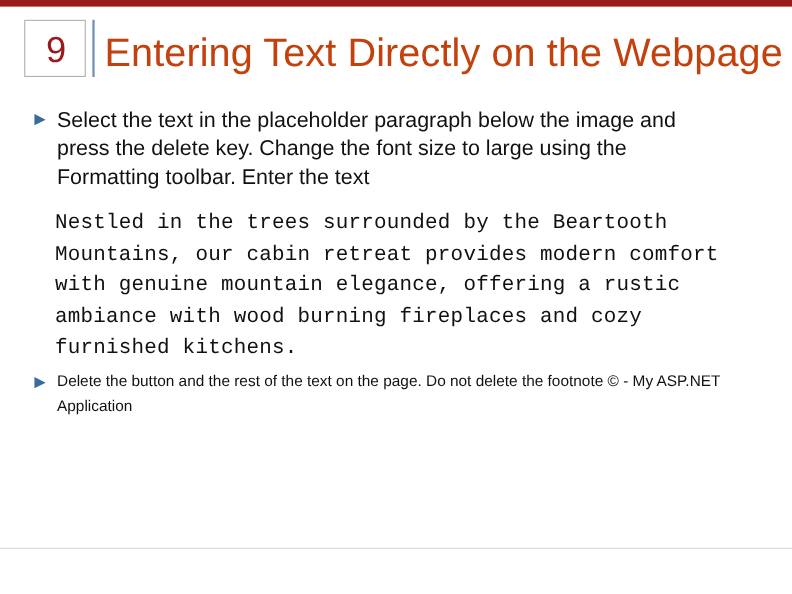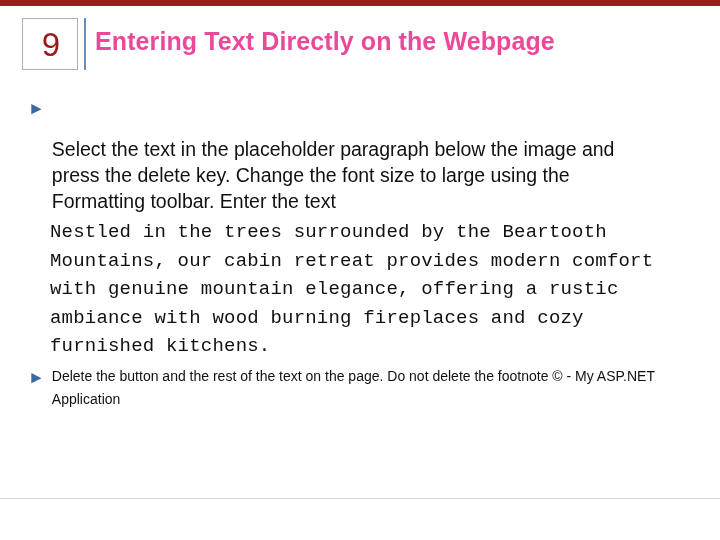--- a/index.html
+++ b/index.html
@@ -65,23 +65,23 @@
     top: 18px;
     width: 2px;
     height: 52px;
     background: #6b8fb5;
   }
   .slide-title {
     position: absolute;
     left: 95px;
     top: 27px;
     width: 610px;
-    font-size: 25px;
-    font-weight: bold;
-    color: #ec4899;
+    font-size: 36px;
+    font-weight: normal;
+    color: #c2410c;
     letter-spacing: 0.1px;
     white-space: nowrap;
   }
 
   
   .body-area {
     position: absolute;
     left: 28px;
     top: 96px;
     width: 670px;
@@ -99,26 +99,25 @@
     flex: 0 0 auto;
   }
   .bullet-text {
     font-size: 19.5px;
     line-height: 26px;
     color: #111111;
     flex: 1 1 auto;
   }
   .bullet1 .bullet-text {
     max-width: 610px;
-    margin-top: 40px;
   }
 
   .mono-block {
     margin-left: 22px;
-    margin-top: 4px;
+    margin-top: 14px;
     font-family: "Liberation Mono", monospace;
     font-size: 19px;
     line-height: 28.5px;
     color: #111111;
     letter-spacing: 0.2px;
     max-width: 640px;
   }
 
   .bullet2 {
     margin-top: 4px;

